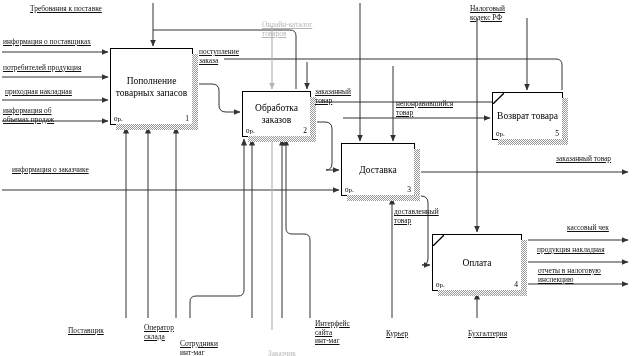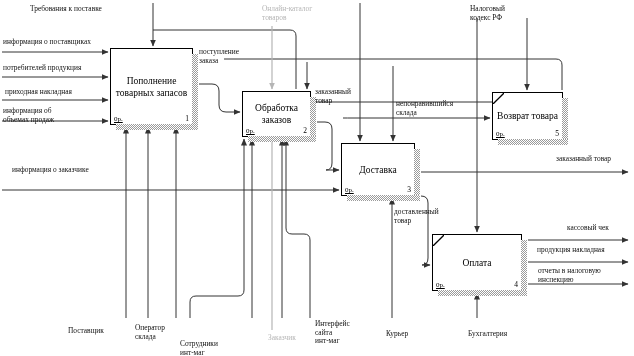--- a/index.html
+++ b/index.html
@@ -8,25 +8,25 @@
   svg#wires{position:absolute;left:0;top:0;width:634px;height:356px;}
 
   .box{position:absolute;box-sizing:border-box;border:1.6px solid #000;background:#fff;}
   .box .shadow-r{position:absolute;top:5px;right:-6px;width:6px;bottom:-6px;
       background:repeating-conic-gradient(#9a9a9a 0% 25%, #ffffff 0% 50%) 0 0/2px 2px;}
   .box .shadow-b{position:absolute;left:5px;bottom:-6px;right:-6px;height:6px;
       background:repeating-conic-gradient(#9a9a9a 0% 25%, #ffffff 0% 50%) 0 0/2px 2px;}
   .box .title{position:absolute;left:0;right:0;top:50%;transform:translateY(-50%);
       text-align:center;font-size:9.5px;line-height:12px;color:#000;}
   .box .num{position:absolute;right:3px;bottom:1px;font-size:7.5px;color:#000;}
-  .box .dot{position:absolute;left:3px;bottom:1px;font-size:7px;color:#000;text-decoration:underline;}
+  .box .dot{position:absolute;left:3px;bottom:1px;font-size:7px;color:#000;}
   .box .corner{position:absolute;left:0;top:0;width:11px;height:11px;}
 
-  .lbl{position:absolute;font-size:7.4px;line-height:8.6px;color:#111;white-space:pre;}
-  .lbl.gray{color:#b5b5b5;}
+  .lbl{position:absolute;font-size:7.4px;line-height:8.6px;color:#111;white-space:pre;text-decoration:underline;}
+  .lbl.gray{color:#b5b5b5;margin-top:16px;}
 </style>
 </head>
 <body>
 
 <div id="stage">
 
   <svg id="wires" viewBox="0 0 634 356">
     <defs>
       <marker id="ah" markerWidth="7" markerHeight="7" refX="6.5" refY="3" orient="auto" markerUnits="userSpaceOnUse">
         <path d="M0,0 L7,3 L0,6 z" fill="#333"></path>
@@ -160,32 +160,32 @@
   <div class="lbl" style="left:5px;top:88px">приходная накладная</div>
   <div class="lbl" style="left:3px;top:107px">информация об
 объемах продаж</div>
   <div class="lbl" style="left:12px;top:166px">информация о заказчике</div>
 
   <div class="lbl" style="left:199px;top:48px">поступление
 заказа</div>
   <div class="lbl" style="left:315px;top:88px">заказанный
 товар</div>
   <div class="lbl" style="left:396px;top:100px">непонравившийся
-склада</div>
+товар</div>
   <div class="lbl" style="left:394px;top:208px">доставленный
 товар</div>
 
   <div class="lbl" style="left:556px;top:155px">заказанный товар</div>
   <div class="lbl" style="left:567px;top:224px">кассовый чек</div>
   <div class="lbl" style="left:537px;top:246px">продукция накладная</div>
   <div class="lbl" style="left:538px;top:267px">отчеты в налоговую
 инспекцию</div>
 
   <div class="lbl" style="left:68px;top:327px">Поставщик</div>
-  <div class="lbl" style="left:135px;top:324px">Оператор
+  <div class="lbl" style="left:144px;top:324px">Оператор
 склада</div>
   <div class="lbl" style="left:180px;top:340px">Сотрудники
 инт-маг</div>
   <div class="lbl gray" style="left:268px;top:334px">Заказчик</div>
   <div class="lbl" style="left:315px;top:320px">Интерфейс
 сайта
 инт-маг</div>
   <div class="lbl" style="left:386px;top:330px">Курьер</div>
   <div class="lbl" style="left:468px;top:330px">Бухгалтерия</div>
 

